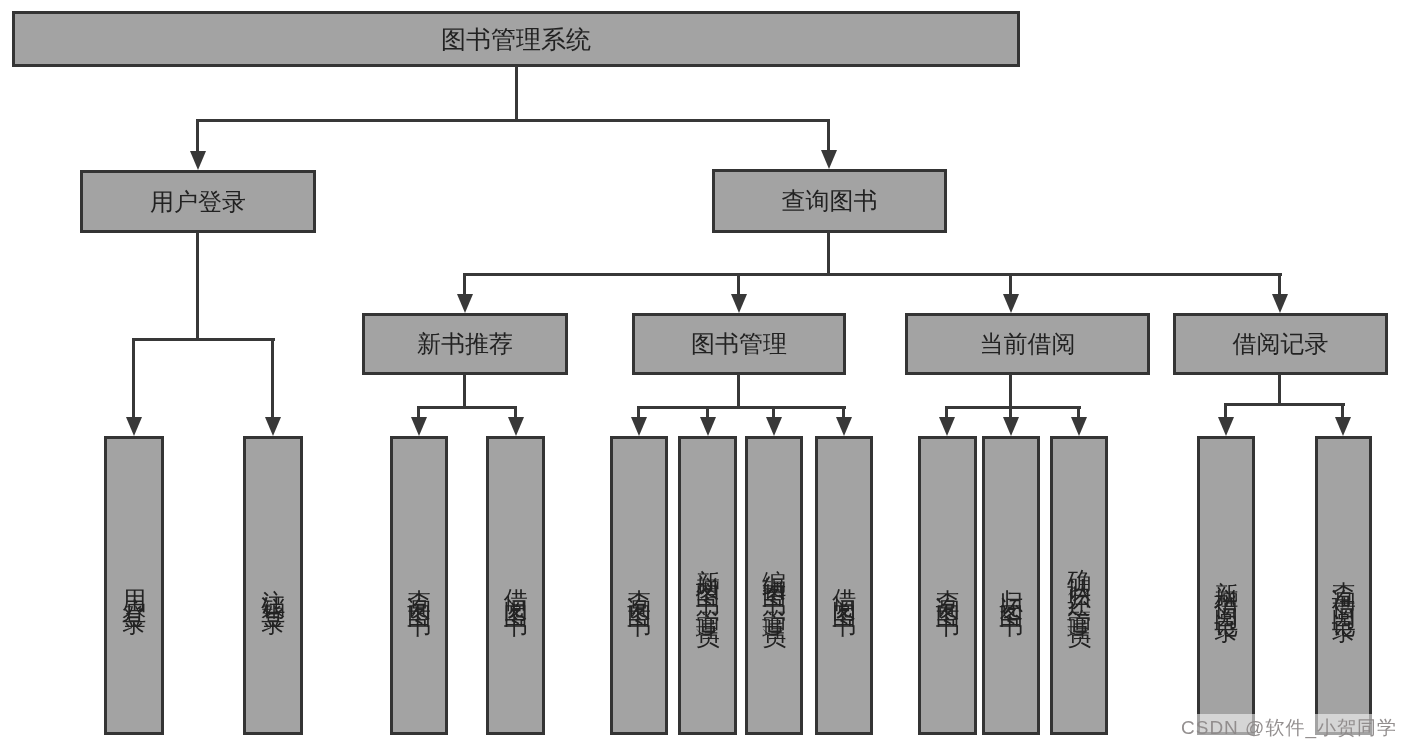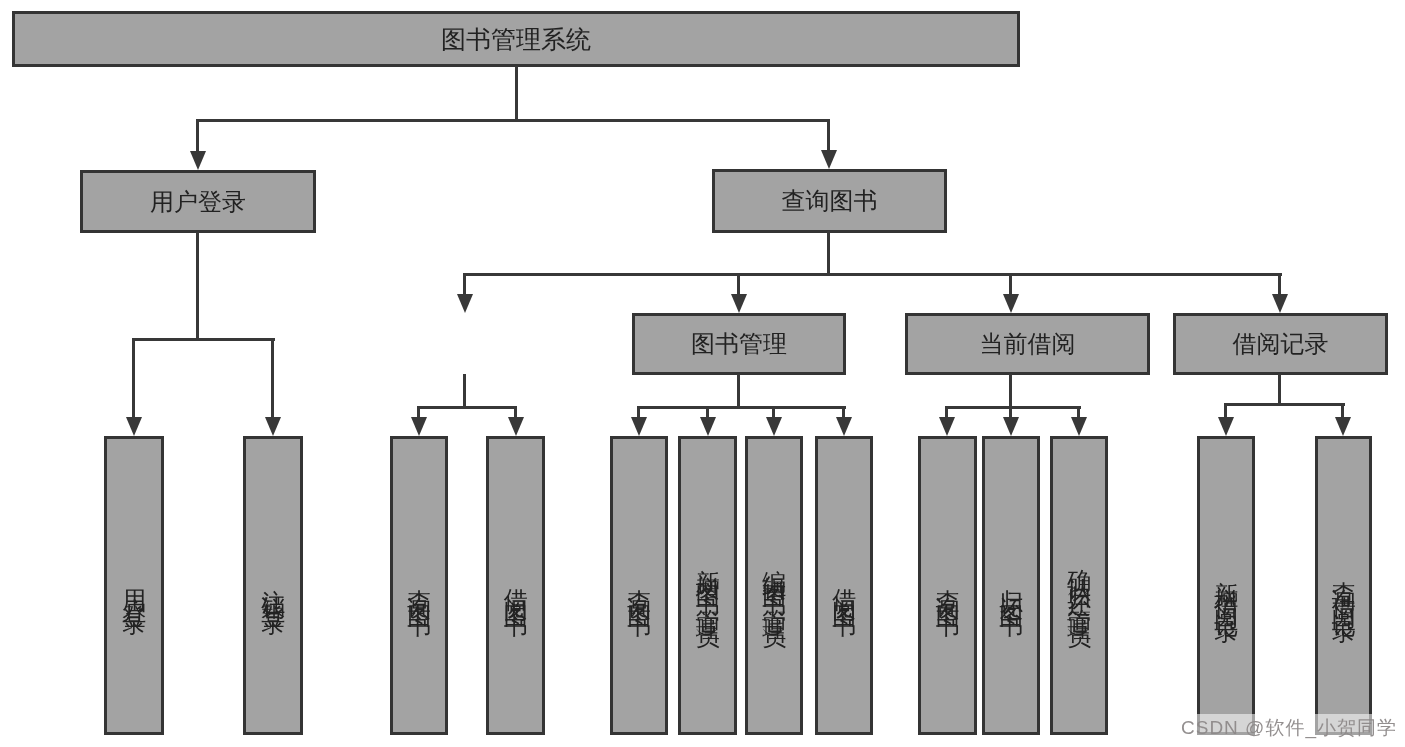--- a/index.html
+++ b/index.html
@@ -102,20 +102,23 @@
     <div class="line vline" style="left:463px; top:273px; height:24px;"></div>
     <div class="arrow-down" style="left:457px; top:294px;"></div>
     <div class="line vline" style="left:737px; top:273px; height:24px;"></div>
     <div class="arrow-down" style="left:731px; top:294px;"></div>
     <div class="line vline" style="left:1009px; top:273px; height:24px;"></div>
     <div class="arrow-down" style="left:1003px; top:294px;"></div>
     <div class="line vline" style="left:1278px; top:273px; height:24px;"></div>
     <div class="arrow-down" style="left:1272px; top:294px;"></div>
   </div>
 
+  <div class="node" style="left:362px; top:313px; width:206px; height:62px;">
+    <span class="lbl">新书推荐</span>
+  </div>
   <div class="node" style="left:632px; top:313px; width:214px; height:62px;">
     <span class="lbl">图书管理</span>
   </div>
   <div class="node" style="left:905px; top:313px; width:245px; height:62px;">
     <span class="lbl">当前借阅</span>
   </div>
   <div class="node" style="left:1173px; top:313px; width:215px; height:62px;">
     <span class="lbl">借阅记录</span>
   </div>
 

